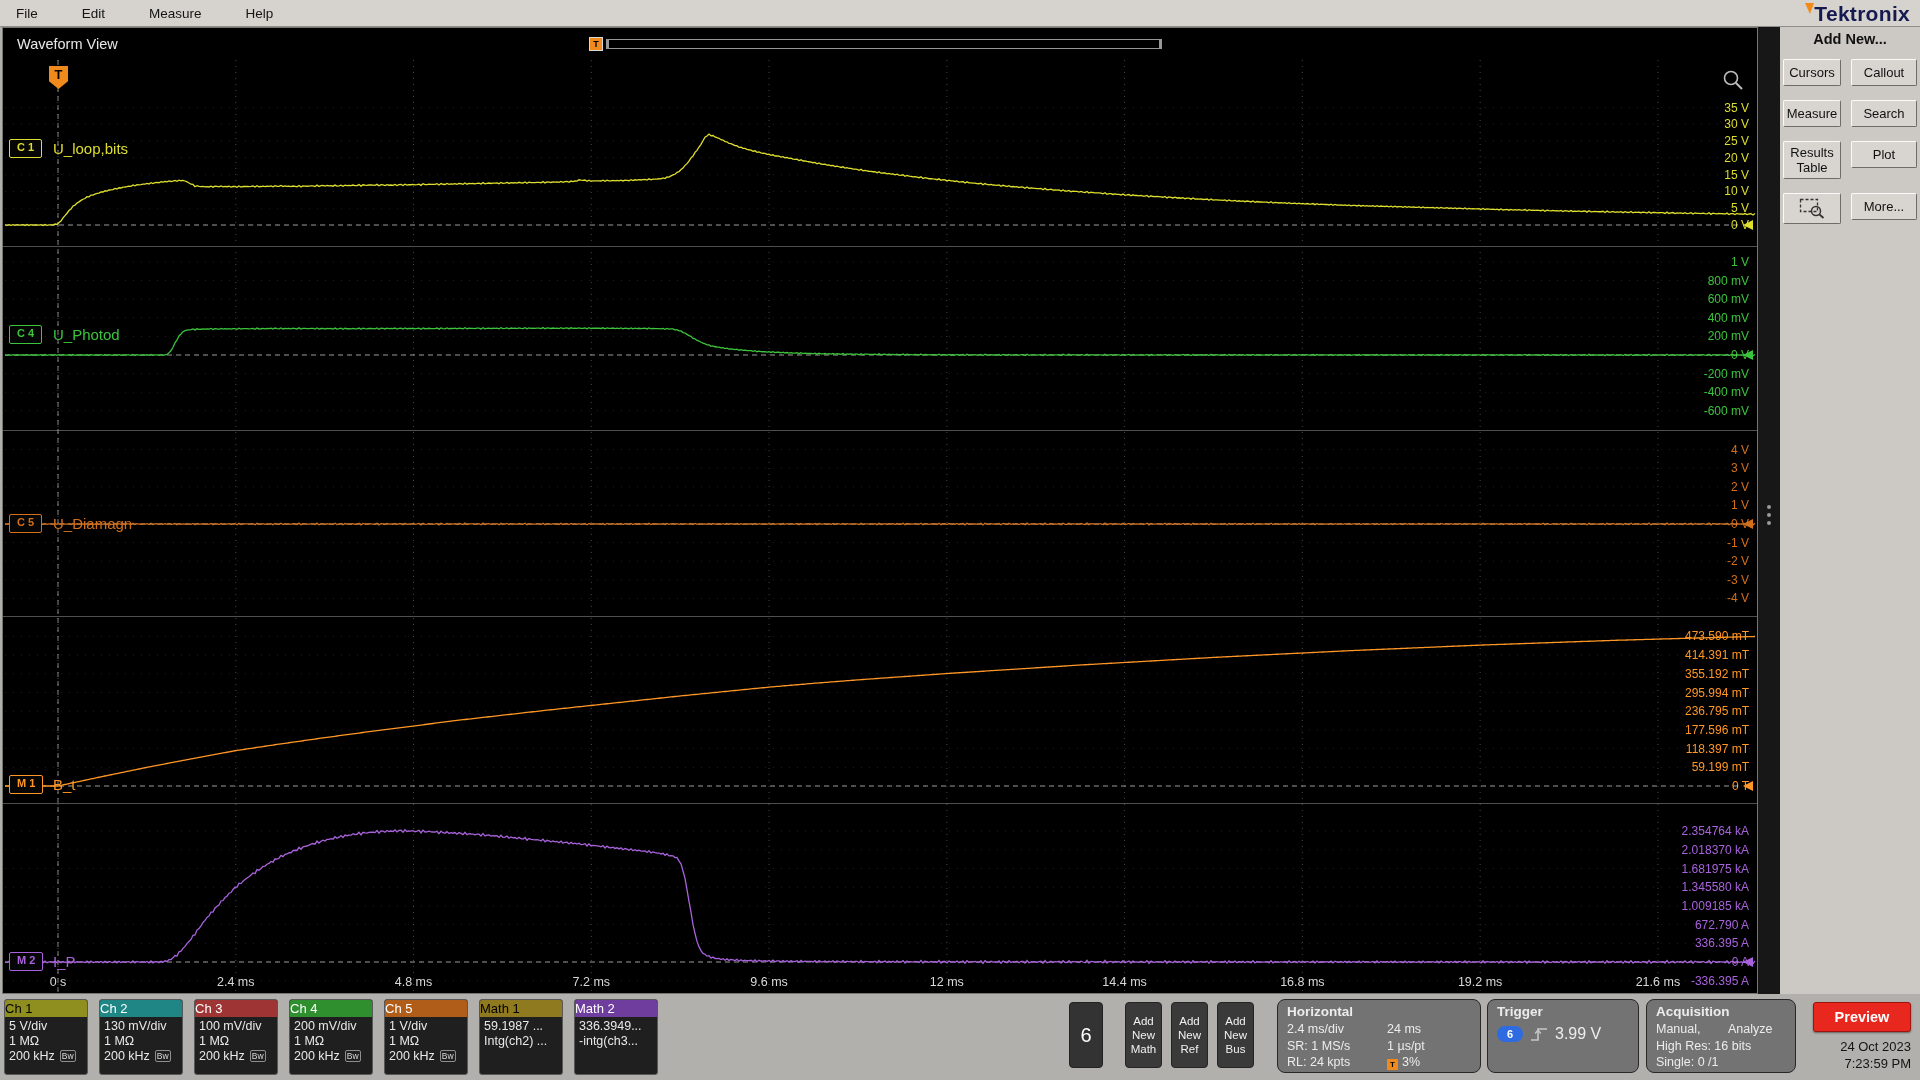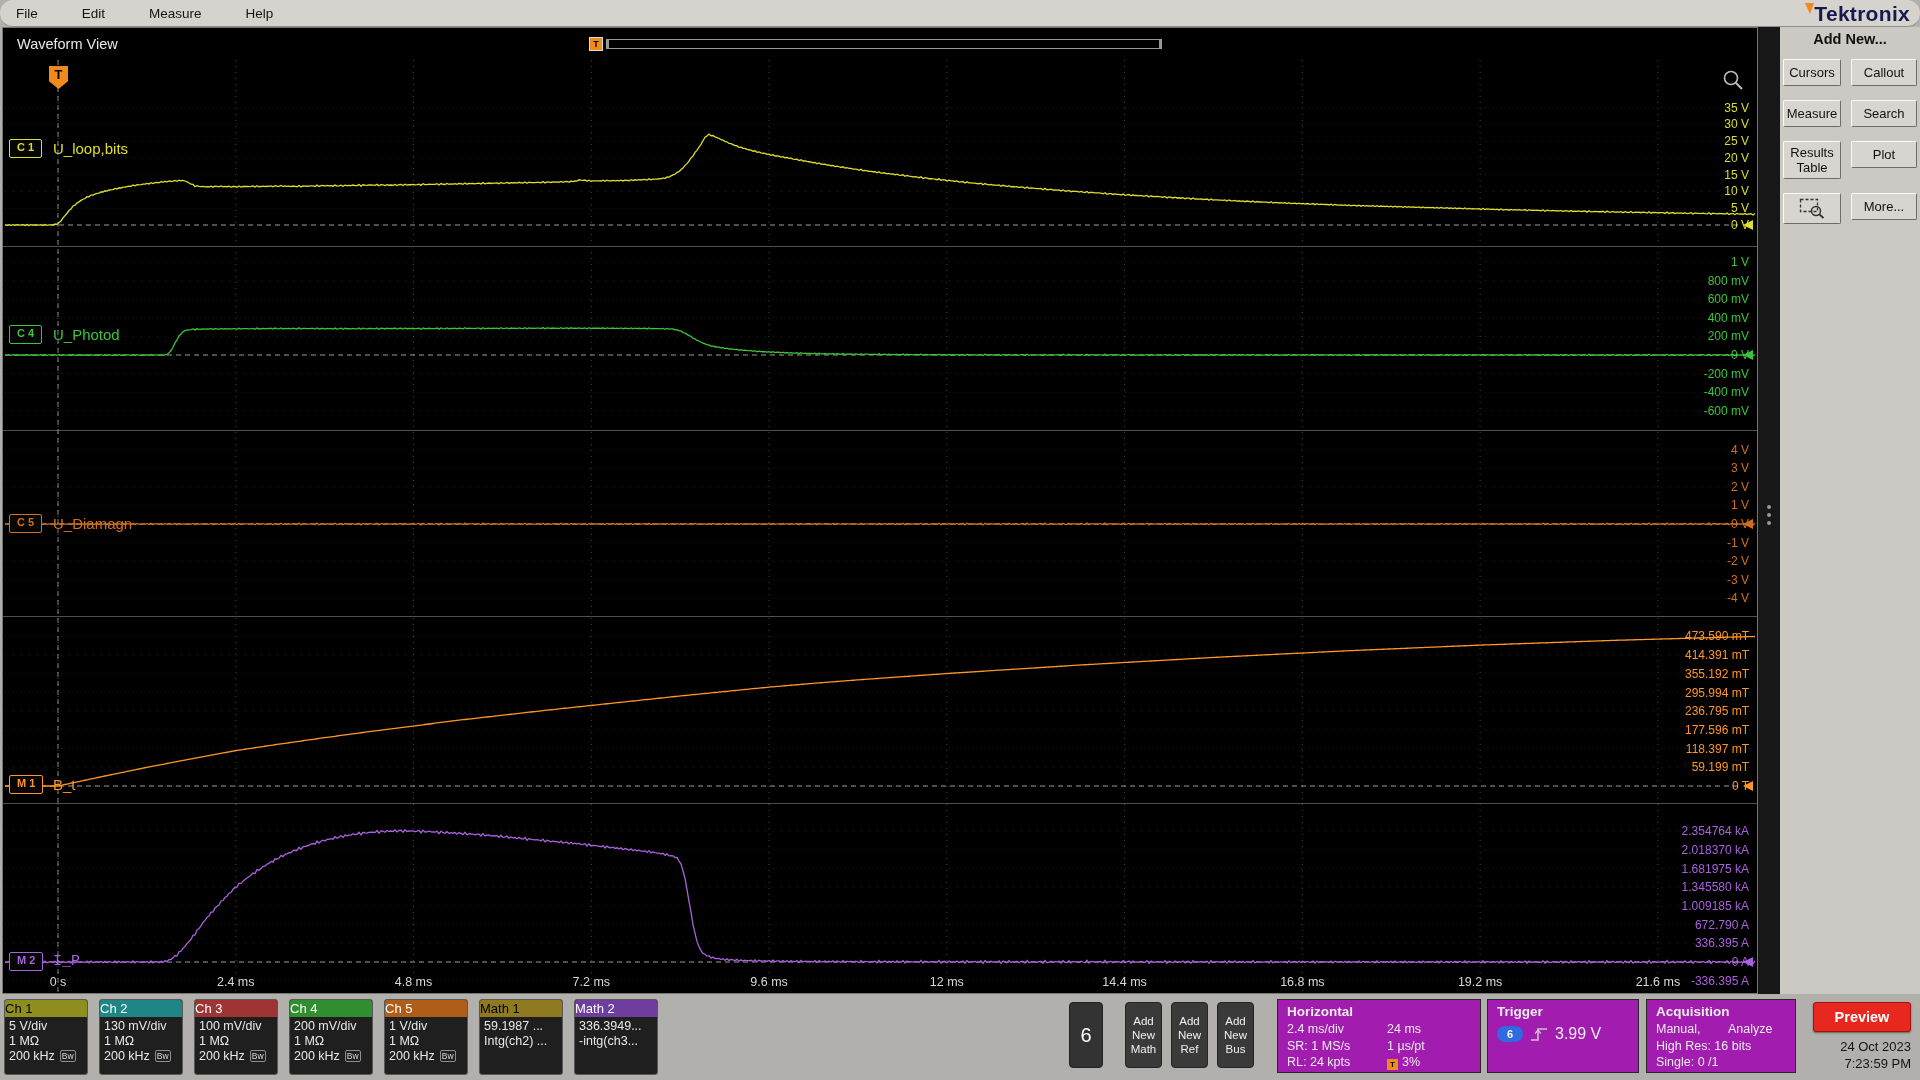--- a/index.html
+++ b/index.html
@@ -3,21 +3,21 @@
 <meta charset="utf-8">
 <style>
   * { box-sizing: border-box; margin: 0; padding: 0; }
   html,body { width:1920px; height:1080px; overflow:hidden; }
   body { font-family: "Liberation Sans", sans-serif; background:#b2b0ac; }
   #app { position:relative; width:1920px; height:1080px; background:#b2b0ac; }
 
   
   #menu-bar { position:absolute; left:0; top:0; width:1920px; height:27px;
     background:#d6d3ce; border-bottom:1px solid #8f8d89; display:flex; align-items:center;
-    padding-left:16px; gap:44px;border-radius:13px; }
+    padding-left:16px; gap:44px; }
   .menu-item { font-size:13.5px; color:#141414; cursor:default; }
   #logo { position:absolute; right:10px; top:2px; height:24px; display:flex; align-items:center; }
   #logo .tri { position:absolute; left:-3px; top:1px; width:0; height:0;
     border-left:9px solid transparent; border-top:11px solid #f28a1a; transform:skewX(-20deg); }
   #logo .logo-text { position:relative; font-size:21px; font-weight:bold; color:#14194f; letter-spacing:.3px; padding-left:8px; }
 
   
   #waveform-view { position:absolute; left:2px; top:27px; width:1756px; height:967px;
     background:#000; border:1px solid #77756f; }
   #wv-header { position:relative; width:100%; height:32px; background:#000; }
@@ -63,22 +63,22 @@
   .bw { font-size:8.5px; color:#d8d8d8; border:1px solid #8e8e8e; border-radius:2px; padding:0 1px; margin-left:5px; vertical-align:1px; }
 
   #trig-src { position:absolute; left:1069px; top:8px; width:34px; height:66px; background:#333;
     border:1px solid #222; border-radius:4px; color:#fff; font-size:20px; display:flex;
     align-items:center; justify-content:center; font-family:inherit; }
   .add-row { position:absolute; left:1125px; top:8px; display:flex; gap:9px; }
   .addbtn { width:37px; height:66px; background:#3a3a3a; border:1px solid #242424; border-radius:4px;
     color:#f0f0f0; font-size:11.5px; line-height:14px; display:flex; flex-direction:column;
     align-items:center; justify-content:center; font-family:inherit;text-align:right; }
 
-  .dk-panel { position:absolute; top:5px; height:74px; background:#a21caf; border:1px solid #282828;
-    border-radius:0; color:#ececec; padding:4px 9px; }
+  .dk-panel { position:absolute; top:5px; height:74px; background:#737373; border:1px solid #282828;
+    border-radius:8px; color:#ececec; padding:4px 9px; }
   .dk-title { font-size:13.5px; font-weight:bold; margin-bottom:2px; }
   #horiz-panel { left:1277px; width:204px; }
   #horiz-panel .hgrid { display:grid; grid-template-columns:1fr 84px; font-size:12.5px; line-height:16.5px; }
   #trig-panel { left:1487px; width:152px; }
   #trig-panel .trow { display:flex; align-items:center; gap:7px; margin-top:6px; }
   .src-pill { width:26px; height:16px; background:#2f6be0; border-radius:8px; color:#fff;
     font-size:11px; font-weight:bold; text-align:center; line-height:16px; }
   #acq-panel { left:1646px; width:150px; font-size:12.5px; }
   #acq-panel .arow { line-height:16.5px; }
   #acq-panel .mode-gap { margin-left:24px; }
@@ -249,21 +249,21 @@
     <div id="overlays">
         <div class="wv-badge" style="top: 111px; border-color: rgb(222, 222, 46); color: rgb(222, 222, 46);">C 1</div>
         <div class="wv-ch-label" style="top: 112px; color: rgb(222, 222, 46);">U_loop,bits</div>
         <div class="wv-badge" style="top: 297px; border-color: rgb(60, 196, 60); color: rgb(60, 196, 60);">C 4</div>
         <div class="wv-ch-label" style="top: 298px; color: rgb(60, 196, 60);">U_Photod</div>
         <div class="wv-badge" style="top: 486px; border-color: rgb(210, 112, 28); color: rgb(210, 112, 28);">C 5</div>
         <div class="wv-ch-label" style="top: 487px; color: rgb(210, 112, 28);">U_Diamagn</div>
         <div class="wv-badge" style="top: 747px; border-color: rgb(255, 150, 38); color: rgb(255, 150, 38);">M 1</div>
         <div class="wv-ch-label" style="top: 748px; color: rgb(255, 150, 38);">B_t</div>
         <div class="wv-badge" style="top: 924px; border-color: rgb(168, 98, 220); color: rgb(168, 98, 220);">M 2</div>
-        <div class="wv-ch-label" style="top: 925px; color: rgb(168, 98, 220); font-family: Liberation Mono, monospace;">I_P</div>
+        <div class="wv-ch-label" style="top: 925px; color: rgb(168, 98, 220);">I_P</div>
       </div>
     <div id="trig-flag">T</div>
     <svg id="plot-zoom-icon" width="24" height="24" viewBox="0 0 24 24">
       <circle cx="10" cy="10" r="6.5" fill="none" stroke="#bdbdbd" stroke-width="1.6"></circle>
       <line x1="15" y1="15" x2="21" y2="21" stroke="#bdbdbd" stroke-width="2"></line>
     </svg>
   </div>
 
   <div id="splitter">
     <div class="dots">

